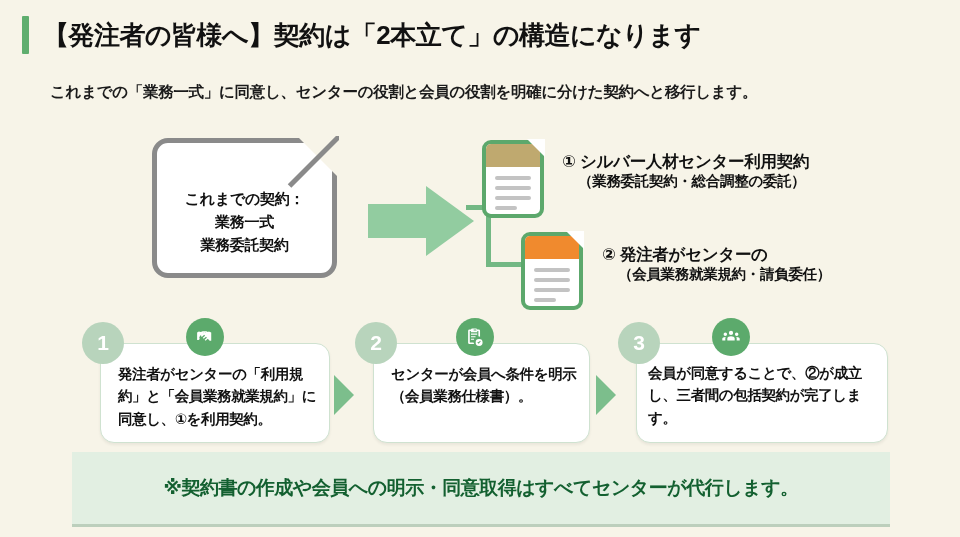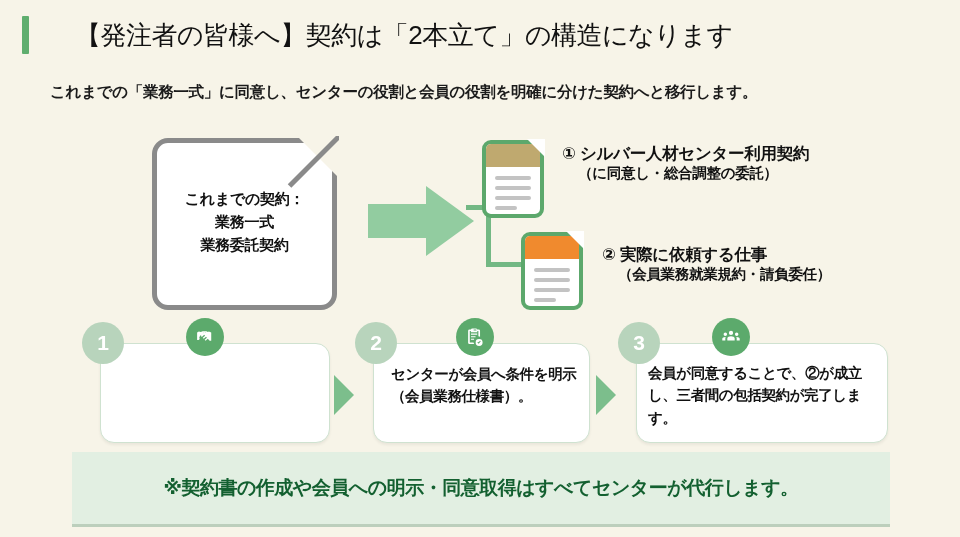--- a/index.html
+++ b/index.html
@@ -15,33 +15,32 @@
 
   
   .title-row{
     position:absolute;left:22px;top:16px;right:20px;
     display:flex;align-items:center;gap:14px;
   }
   .title-bar{
     width:7px;height:38px;background:#5FAE6E;border-radius:1px;flex:none;
   }
   .title-text{
-    font-size:26px;font-weight:normal;letter-spacing:-0.5px;color:#111;
+    font-size:26px;font-weight:bold;letter-spacing:-0.5px;color:#111;
     white-space:nowrap;
-    margin-left:32px;
   }
   .subtitle{
     position:absolute;left:50px;top:80px;width:880px;
     font-size:15.5px;font-weight:bold;line-height:1.55;color:#1b1b1b;
     letter-spacing:-0.3px;
   }
 
   
   .old-doc{
-    position:absolute;left:152px;top:138px;width:185px;height:172px;
+    position:absolute;left:152px;top:138px;width:185px;height:140px;
   }
   .old-doc .paper{
     position:absolute;inset:0;
     background:#fff;
     border:5px solid #8A8A8A;
     border-radius:16px;
     box-sizing:border-box;
   }
   .old-doc .fold{
     position:absolute;right:-3px;top:-3px;
@@ -186,56 +185,57 @@
       <div class="band tan"></div>
       <div class="lines">
         <div class="ln"></div>
         <div class="ln"></div>
         <div class="ln"></div>
         <div class="ln short"></div>
       </div>
     </div>
     <div class="corner"></div>
   </div>
-  <div class="res-label" style="left:562px;top:142px;">
+  <div class="res-label" style="left:562px;top:150px;">
     <div class="main">
       <span>①</span>
       <span>シルバー人材センター利用契約</span>
     </div>
-    <div class="sub">（に同意し・総合調整の委託）</div>
+    <div class="sub">（業務委託契約・総合調整の委託）</div>
   </div>
 
   <div class="res-icon" style="left:521px;top:232px;">
     <div class="body">
       <div class="band orange"></div>
       <div class="lines">
         <div class="ln"></div>
         <div class="ln"></div>
         <div class="ln"></div>
         <div class="ln short"></div>
       </div>
     </div>
     <div class="corner"></div>
   </div>
   <div class="res-label" style="left:602px;top:243px;">
     <div class="main">
       <span>②</span>
-      <span>実際に依頼する仕事</span>
+      <span>発注者がセンターの</span>
     </div>
     <div class="sub">（会員業務就業規約・請負委任）</div>
   </div>
 
   <div class="step s1" style="left:82px;width:248px;">
     <div class="card"></div>
     <div class="badge">1</div>
     <div class="circ-icon" style="left:104px;">
       <svg viewBox="0 0 24 24">
           <path d="M11.5 6.5 8.2 9.4a1.5 1.5 0 0 0 0 2.2l.3.3 2.6-2.3 1 1.1-2.5 2.2 1 1 2.5-2.2 1 1.1-2.5 2.2 1 1 2.4-2.1 2.1 2.3h1.7V7.2l-2.6-1.3-2 1.1a2.6 2.6 0 0 1-2.1 0l-.6-.5ZM3.4 7.2v8.2h1.7l1.1-1.2a2.9 2.9 0 0 1 .6-3.6l4.1-3.7h1.3l1.2.7a1 1 0 0 0 .9 0l1.5-.8-2.3-1.1h-4l-1.4.7a2 2 0 0 1-1.6 0l-1.2-.5Z"></path>
         </svg>
     </div>
+    <div class="body">発注者がセンターの「利用規約」と「会員業務就業規約」に同意し、①を利用契約。</div>
   </div>
   <div class="tri" style="left:334px;"></div>
 
   <div class="step s2" style="left:355px;width:235px;">
     <div class="card"></div>
     <div class="badge">2</div>
     <div class="circ-icon" style="left:101px;">
       <svg viewBox="0 0 24 24">
           <path d="M9 2.6a1.6 1.6 0 0 0-1.5 1.1H6a1.5 1.5 0 0 0-1.5 1.5v13A1.5 1.5 0 0 0 6 19.7h5.2a5.4 5.4 0 0 1-.8-1.8H6.3V5.5h1.2v1.4h7V5.5h1.2v5.6a5.4 5.4 0 0 1 1.8.6V5.2a1.5 1.5 0 0 0-1.5-1.5h-1.5a1.6 1.6 0 0 0-1.5-1.1Zm1.5 1.3h3V5h-3ZM7.6 8.3v1.2h6.8V8.3Zm0 2.8v1.2h5v-1.2Zm0 2.8v1.2h3.4v-1.2Zm8.9.2a3.8 3.8 0 1 0 0 7.6 3.8 3.8 0 0 0 0-7.6Zm1.8 2.6-2.3 2.6-1.4-1.4.8-.8.6.6 1.5-1.7Z"></path>
         </svg>

